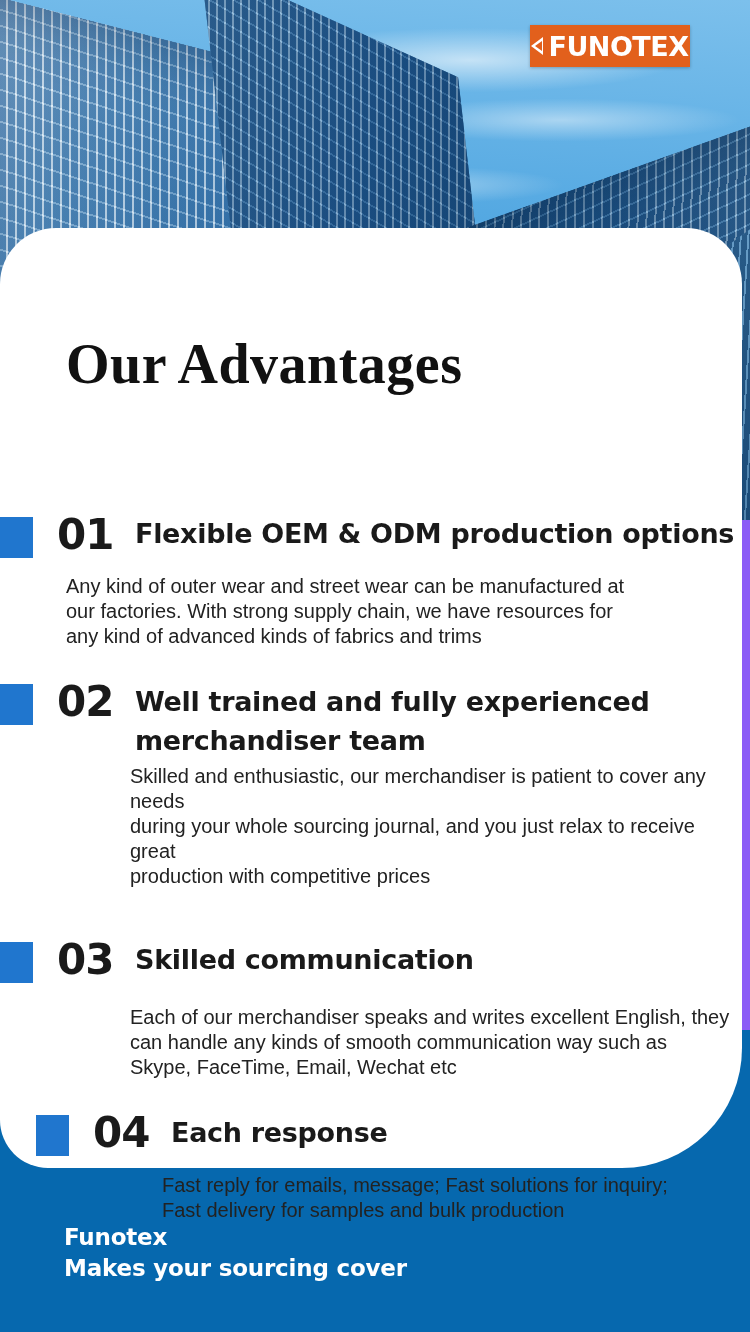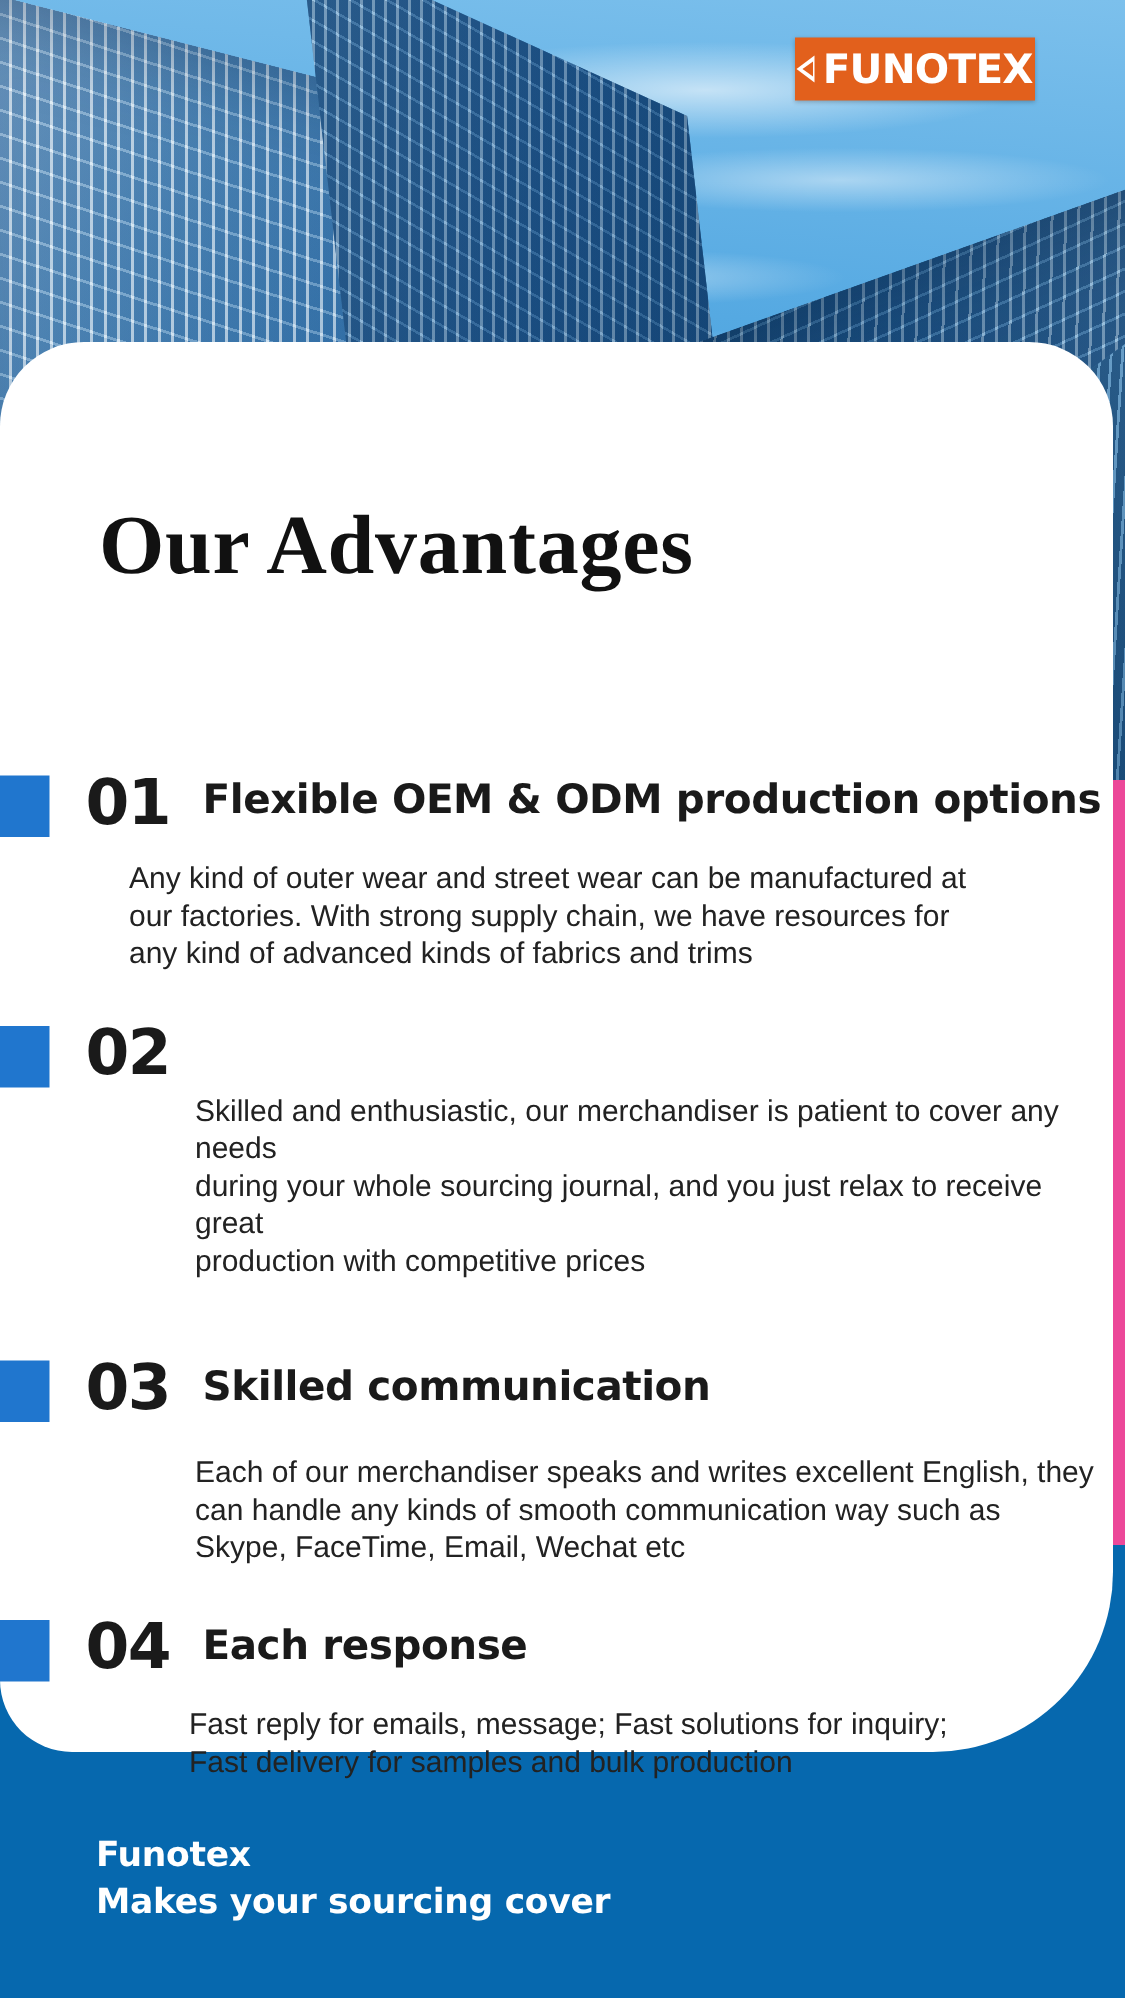--- a/index.html
+++ b/index.html
@@ -10,21 +10,21 @@
   body {
     font-family: "Liberation Sans", sans-serif;
     -webkit-font-smoothing: antialiased;
   }
 
   .page {
     position: relative;
     width: 750px;
     height: 1332px;
     overflow: hidden;
-    background: #ec4899;
+    background: #8b5cf6;
   }
 
   
   .hero {
     position: absolute;
     left: 0;
     top: 0;
     width: 750px;
     height: 520px;
     overflow: hidden;
@@ -230,41 +230,41 @@
     flex: 1 1 auto;
     font-family: "DejaVu Sans", sans-serif;
     font-weight: 700;
     font-size: 27px;
     line-height: 39px;
     color: #1a1a1a;
     letter-spacing: -0.3px;
     padding-top: 3px;
   }
   .body-text {
-    margin-left: 86px;
+    margin-left: 66px;
     margin-right: 18px;
     font-family: "Liberation Sans", sans-serif;
     font-weight: 400;
     font-size: 20px;
     line-height: 25px;
     color: #222222;
     white-space: pre-line;
   }
 
   .item-01 .head-text { padding-top: 2px; }
   .item-01 .body-text { margin-top: 16px; }
 
   .item-02 { margin-top: 30px; }
   .item-02 .head-text { line-height: 39px; }
   .item-02 .body-text { margin-top: 4px; margin-left: 130px; }
 
   .item-03 { margin-top: 48px; }
   .item-03 .body-text { margin-top: 22px; margin-left: 130px; }
 
-  .item-04 { margin-top: 30px; }
+  .item-04 { margin-top: 30px; margin-left: 36px; }
   .item-04 .body-text { margin-top: 17px; margin-left: 126px; }
 
   
   .footer-text {
     position: absolute;
     left: 64px;
     top: 1222px;
     color: #ffffff;
     font-family: "DejaVu Sans", sans-serif;
     font-weight: 700;
@@ -319,20 +319,22 @@
       </div>
       <div class="body-text">Any kind of outer wear and street wear can be manufactured at
 our factories. With strong supply chain, we have resources for
 any kind of advanced kinds of fabrics and trims</div>
     </div>
 
     <div class="item item-02">
       <div class="item-head">
         <div class="marker"></div>
         <div class="num">02</div>
+        <div class="head-text" style="white-space:pre-line">Well trained and fully experienced
+ merchandiser team</div>
       </div>
       <div class="body-text">Skilled and enthusiastic, our merchandiser is patient to cover any needs
 during your whole sourcing journal, and you just relax to receive great
  production with competitive prices</div>
     </div>
 
     <div class="item item-03">
       <div class="item-head">
         <div class="marker"></div>
         <div class="num">03</div>

